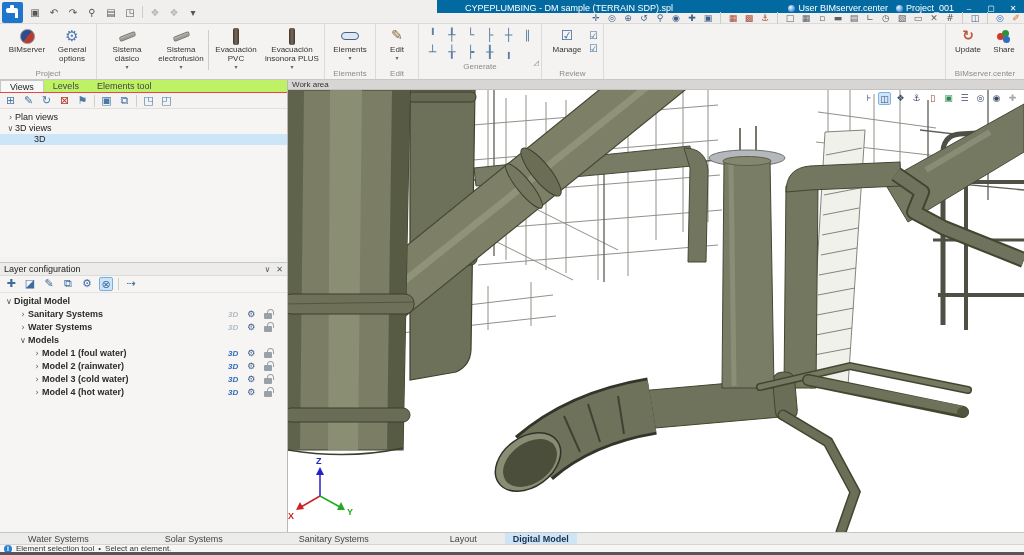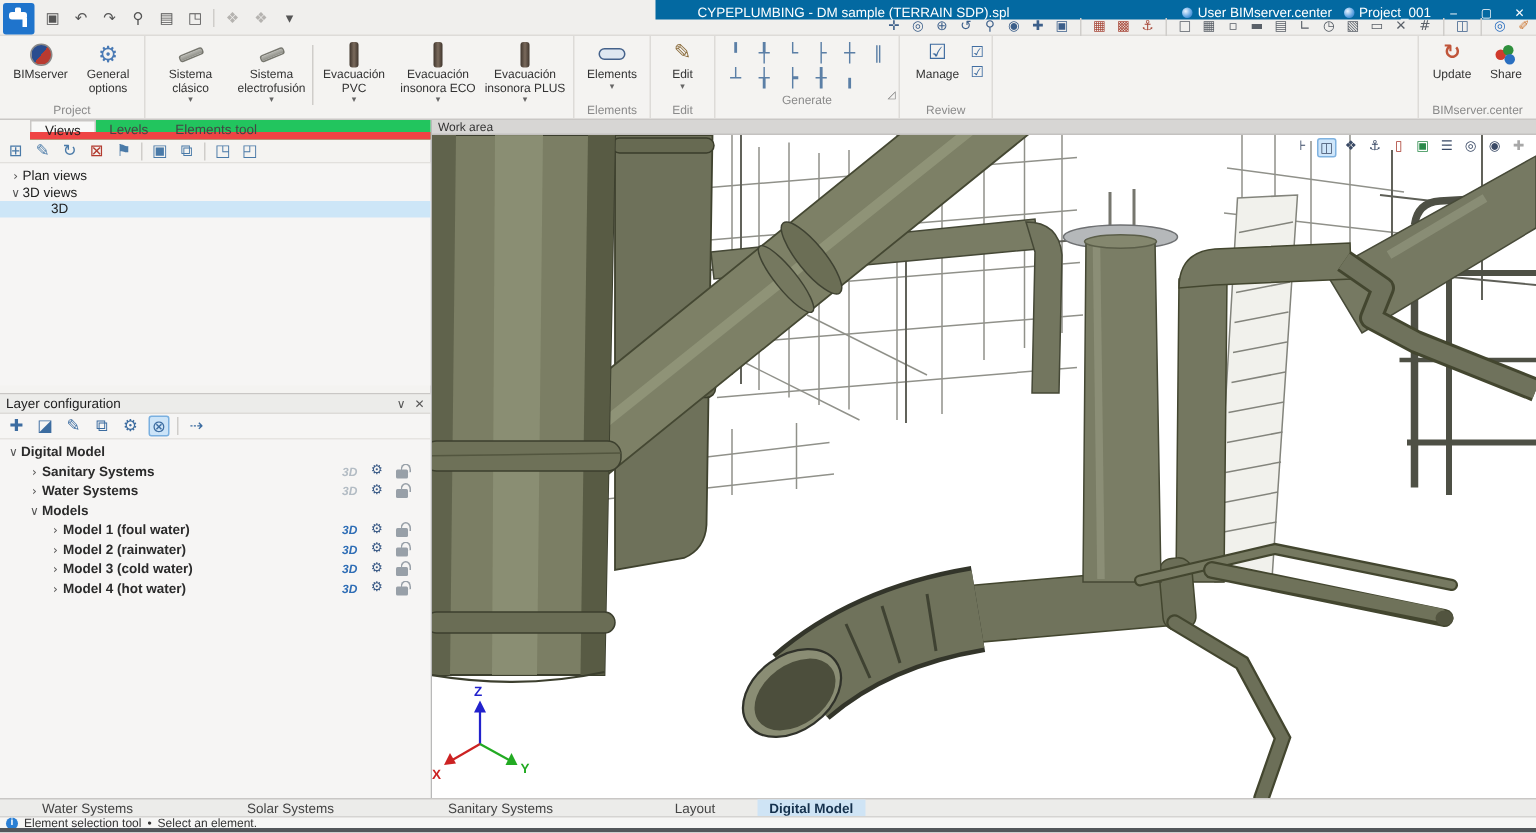--- a/index.html
+++ b/index.html
@@ -54,21 +54,21 @@
   .grp-bim { margin-left:auto; border-left:1px solid #dddbd8; border-right:none; }
   .icon-update { font-size:14px; color:#c0553a; font-weight:bold; }
   .icon-share { position:relative; width:15px; height:13px; }
   .icon-share i { position:absolute; width:7px; height:7px; border-radius:50%; }
   .icon-share i:nth-child(1){ left:0; top:3px; background:#d03a2c; }
   .icon-share i:nth-child(2){ left:5px; top:0; background:#2e8f3c; }
   .icon-share i:nth-child(3){ left:6px; top:6px; background:#2a6fc0; }
 
   
   .leftpanel { position:absolute; left:0; top:80px; width:288px; bottom:23px; background:#f4f3f1; border-right:1px solid #b9b9b9; }
-  .ltabs { height:13px; display:flex; background:#22c55e; border-bottom:5px solid #ef4444;margin-left:20px; }
+  .ltabs { height:13px; display:flex; background:#bef264; border-bottom:1px solid #ef4444; }
   .ltab { padding:0 9px; line-height:13px; color:#444; }
   .ltab.active { background:#f8f8f7; border:1px solid #c9c7c5; border-bottom:none; color:#222; }
   .ltoolbar { height:16px; display:flex; align-items:center; gap:5px; padding-left:4px; border-bottom:1px solid #e2e0dd; }
   .ltool { font-size:11px; color:#4a7aa8; width:13px; text-align:center; }
   .ltool.red { color:#b23a2e; }
   .vtree { padding-top:3px; height:148px; background:#f6f5f4; }
   .trow { height:11px; line-height:11px; display:flex; align-items:center; }
   .trow .tcaret { width:9px; text-align:center; color:#555; font-size:8px; }
   .trow.selected { background:#cde6f7; }
   .layerpanel { position:absolute; left:0; right:0; top:182px; bottom:0; border-top:1px solid #c9c7c5; background:#f6f5f4; }
@@ -222,27 +222,20 @@
         <span class="ric">
             <i class="pipe-vert"></i>
           </span>
         <span>Evacuación PVC</span>
           <span class="rcaret ico">▾</span>
       </div>
       <div class="rbtn" style="width:58px">
         <span class="ric">
             <i class="pipe-vert"></i>
           </span>
-        <span>Evacuación insonora ECO</span>
-          <span class="rcaret ico">▾</span>
-      </div>
-      <div class="rbtn" style="width:58px">
-        <span class="ric">
-            <i class="pipe-vert"></i>
-          </span>
         <span>Evacuación insonora PLUS</span>
           <span class="rcaret ico">▾</span>
       </div>
     </div>
   </div>
 
   <div class="rgroup">
     <div class="rbtns">
       <div class="rbtn" style="width:44px">
         <span class="ric">

